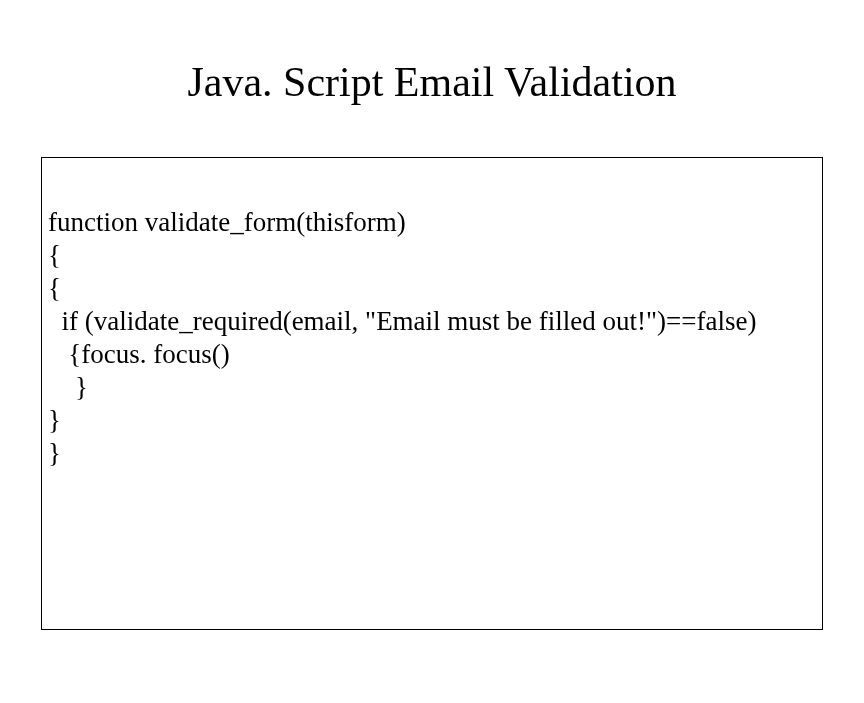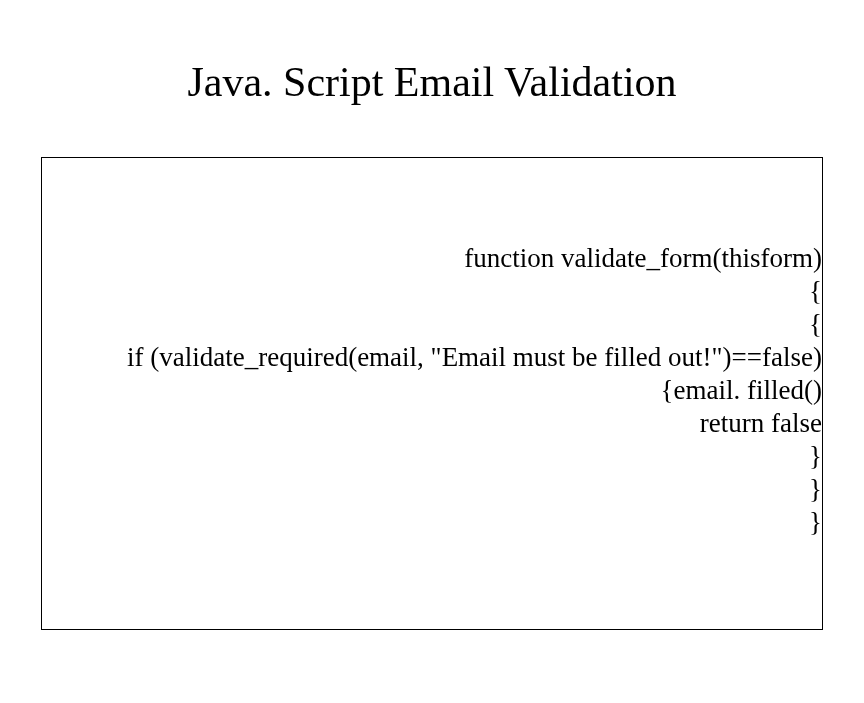--- a/index.html
+++ b/index.html
@@ -28,41 +28,39 @@
     letter-spacing: 0px;
   }
   .code-box {
     position: absolute;
     top: 157px;
     left: 41px;
     width: 782px;
     height: 473px;
     border: 1px solid #000;
     box-sizing: border-box;
-    padding-top: 84px;
+    padding-top: 48px;
     padding-left: 6px;
-    text-align: right;
   }
   .code-line {
     font-size: 27px;
     line-height: 33px;
     white-space: pre;
     font-family: "Times New Roman", Times, serif;
   }
 </style>
 </head>
 <body>
 
 <div class="slide">
   <div class="title">Java. Script Email Validation</div>
 
   <div class="code-box">
     <div class="code-line">function validate_form(thisform)</div>
     <div class="code-line">{</div>
     <div class="code-line">{</div>
     <div class="code-line">  if (validate_required(email, "Email must be filled out!")==false)</div>
-    <div class="code-line">   {email. filled()</div>
-    <div class="code-line">    return false</div>
+    <div class="code-line">   {focus. focus()</div>
     <div class="code-line">    }</div>
     <div class="code-line">}</div>
     <div class="code-line">}</div>
   </div>
 </div>
 
 </body></html>

